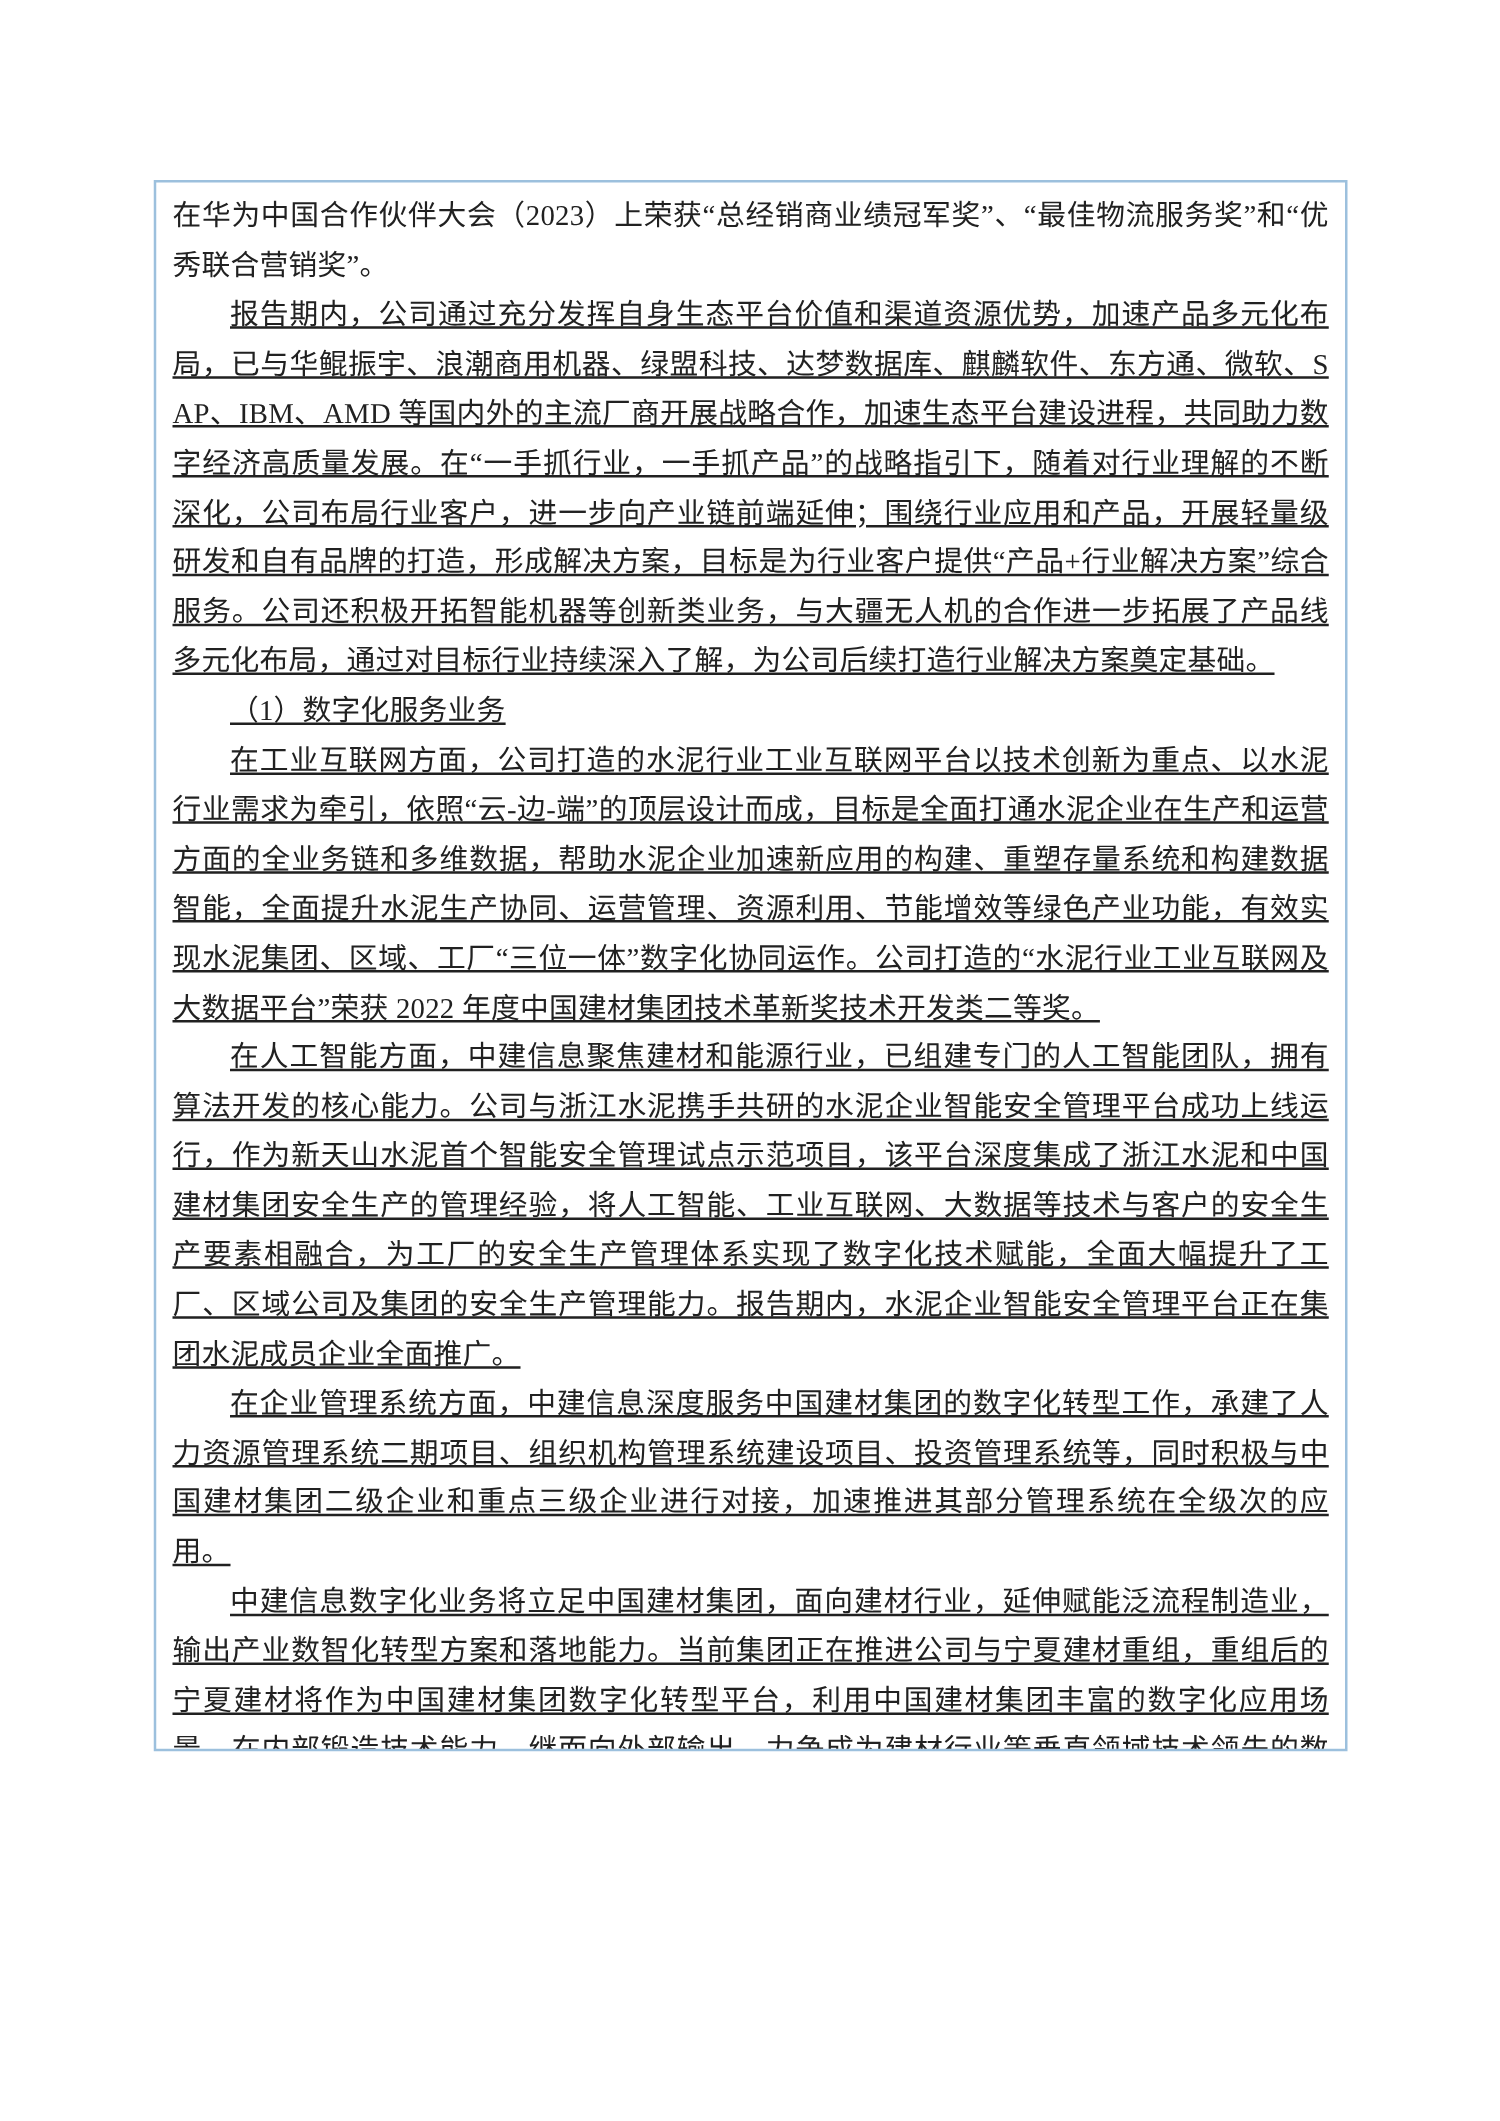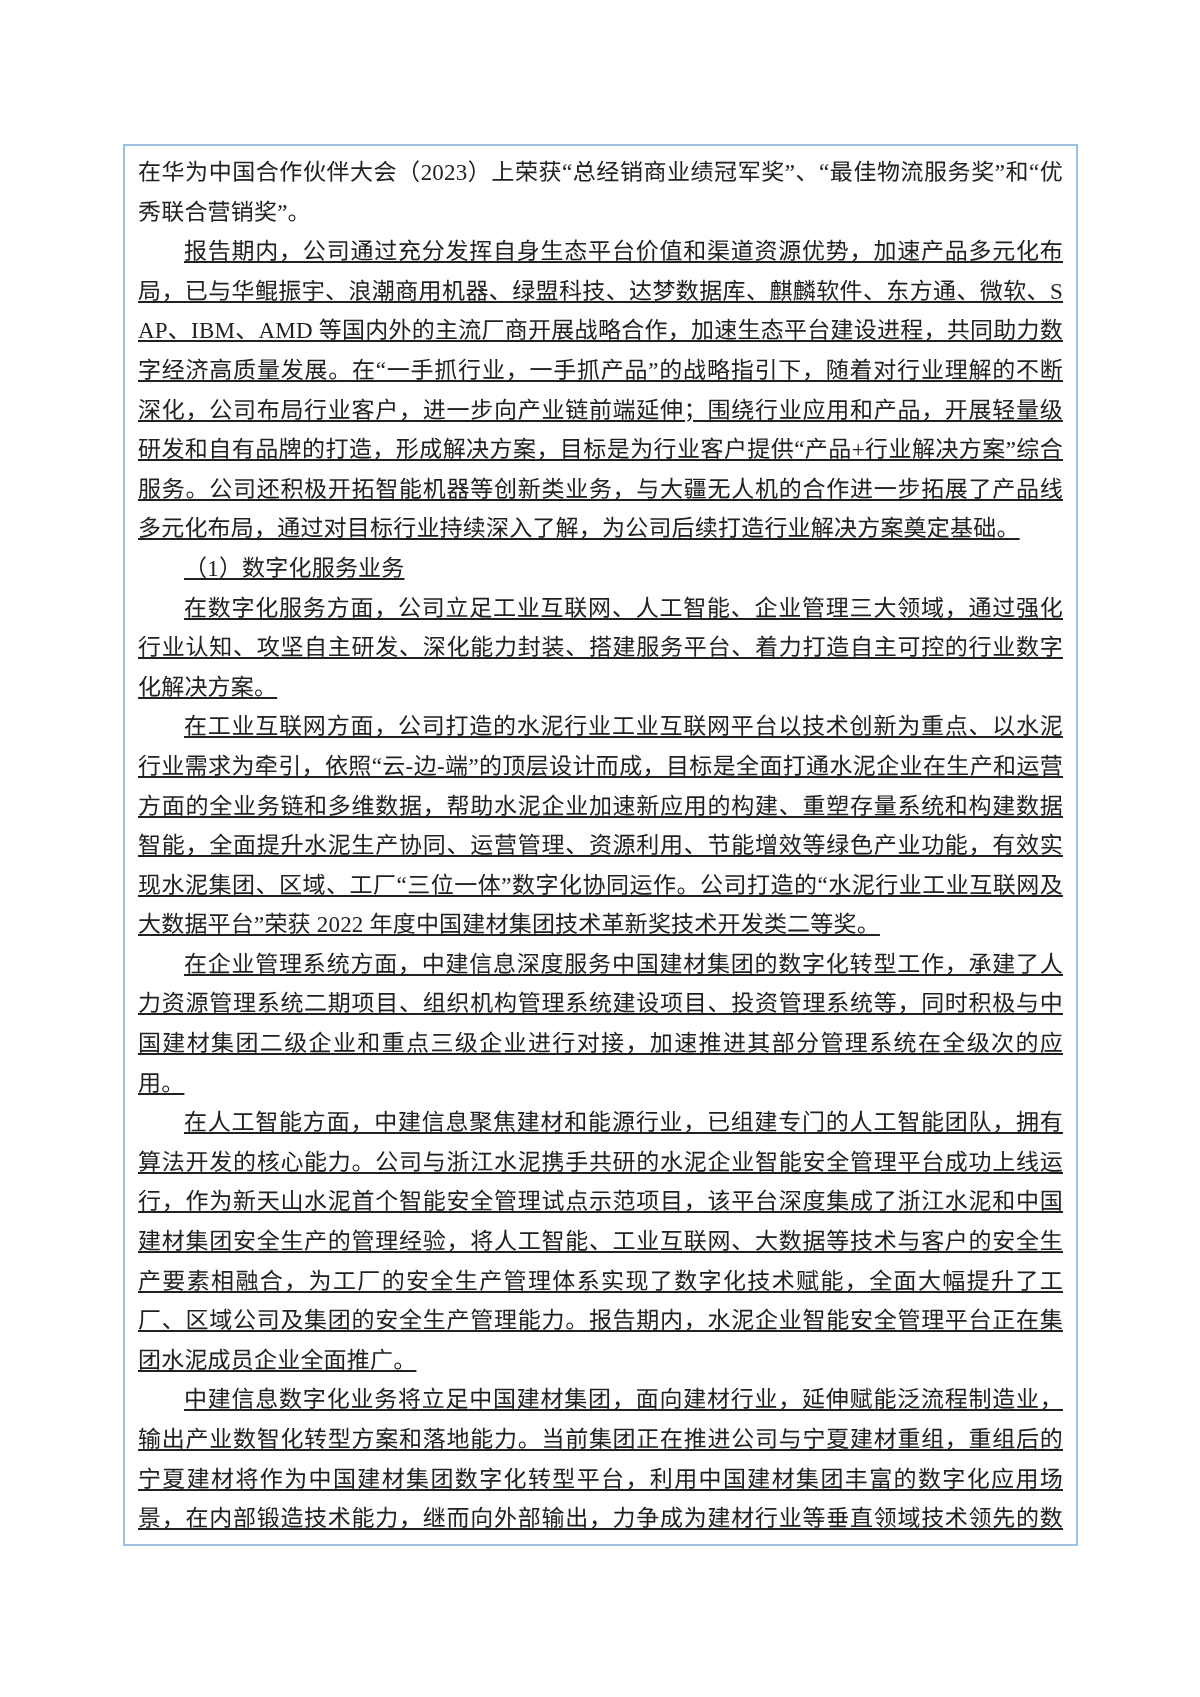--- a/index.html
+++ b/index.html
@@ -19,21 +19,21 @@
     position: relative;
     width: 1200px;
     height: 1697px;
     background: var(--page-background);
   }
   .text-box {
     position: absolute;
     left: 123px;
     top: 144px;
     width: 955px;
-    height: 1402px;
+    height: 1257px;
     border: 2.5px solid var(--border-color);
     background: #ffffff;
     padding: 7px 13px 40px 13px;
     overflow: hidden;
   }
   .para {
     font-size: 23px;
     line-height: 39.6px;
     color: var(--text-color);
     text-align: justify;
@@ -47,19 +47,18 @@
   }
 </style>
 </head>
 <body>
 
 <div class="page">
   <div class="text-box">
     <p class="para">在华为中国合作伙伴大会（2023）上荣获“总经销商业绩冠军奖”、“最佳物流服务奖”和“优秀联合营销奖”。</p>
     <p class="para indent">报告期内，公司通过充分发挥自身生态平台价值和渠道资源优势，加速产品多元化布局，已与华鲲振宇、浪潮商用机器、绿盟科技、达梦数据库、麒麟软件、东方通、微软、SAP、IBM、AMD 等国内外的主流厂商开展战略合作，加速生态平台建设进程，共同助力数字经济高质量发展。在“一手抓行业，一手抓产品”的战略指引下，随着对行业理解的不断深化，公司布局行业客户，进一步向产业链前端延伸；围绕行业应用和产品，开展轻量级研发和自有品牌的打造，形成解决方案，目标是为行业客户提供“产品+行业解决方案”综合服务。公司还积极开拓智能机器等创新类业务，与大疆无人机的合作进一步拓展了产品线多元化布局，通过对目标行业持续深入了解，为公司后续打造行业解决方案奠定基础。</p>
     <p class="para indent">（1）数字化服务业务</p>
-    <p class="para indent">在数字化服务方面，公司立足工业互联网、人工智能、企业管理三大领域，通过强化行业认知、攻坚自主研发、深化能力封装、搭建服务平台、着力打造自主可控的行业数字化解决方案。</p>
     <p class="para indent">在工业互联网方面，公司打造的水泥行业工业互联网平台以技术创新为重点、以水泥行业需求为牵引，依照“云-边-端”的顶层设计而成，目标是全面打通水泥企业在生产和运营方面的全业务链和多维数据，帮助水泥企业加速新应用的构建、重塑存量系统和构建数据智能，全面提升水泥生产协同、运营管理、资源利用、节能增效等绿色产业功能，有效实现水泥集团、区域、工厂“三位一体”数字化协同运作。公司打造的“水泥行业工业互联网及大数据平台”荣获 2022 年度中国建材集团技术革新奖技术开发类二等奖。</p>
+    <p class="para indent">在人工智能方面，中建信息聚焦建材和能源行业，已组建专门的人工智能团队，拥有算法开发的核心能力。公司与浙江水泥携手共研的水泥企业智能安全管理平台成功上线运行，作为新天山水泥首个智能安全管理试点示范项目，该平台深度集成了浙江水泥和中国建材集团安全生产的管理经验，将人工智能、工业互联网、大数据等技术与客户的安全生产要素相融合，为工厂的安全生产管理体系实现了数字化技术赋能，全面大幅提升了工厂、区域公司及集团的安全生产管理能力。报告期内，水泥企业智能安全管理平台正在集团水泥成员企业全面推广。</p>
     <p class="para indent">在企业管理系统方面，中建信息深度服务中国建材集团的数字化转型工作，承建了人力资源管理系统二期项目、组织机构管理系统建设项目、投资管理系统等，同时积极与中国建材集团二级企业和重点三级企业进行对接，加速推进其部分管理系统在全级次的应用。</p>
-    <p class="para indent">在人工智能方面，中建信息聚焦建材和能源行业，已组建专门的人工智能团队，拥有算法开发的核心能力。公司与浙江水泥携手共研的水泥企业智能安全管理平台成功上线运行，作为新天山水泥首个智能安全管理试点示范项目，该平台深度集成了浙江水泥和中国建材集团安全生产的管理经验，将人工智能、工业互联网、大数据等技术与客户的安全生产要素相融合，为工厂的安全生产管理体系实现了数字化技术赋能，全面大幅提升了工厂、区域公司及集团的安全生产管理能力。报告期内，水泥企业智能安全管理平台正在集团水泥成员企业全面推广。</p>
     <p class="para indent">中建信息数字化业务将立足中国建材集团，面向建材行业，延伸赋能泛流程制造业，输出产业数智化转型方案和落地能力。当前集团正在推进公司与宁夏建材重组，重组后的宁夏建材将作为中国建材集团数字化转型平台，利用中国建材集团丰富的数字化应用场景，在内部锻造技术能力，继而向外部输出，力争成为建材行业等垂直领域技术领先的数字化解决方案提供商。中建信息未来将牢牢把握集团数字化、智能化转型的战略契机，与集团内兄弟企业携手，共同推进集团基础建材领域 “高端化、智能化、绿色化”战略转型升级。</p>
   </div>
 </div>
 
 </body></html>

